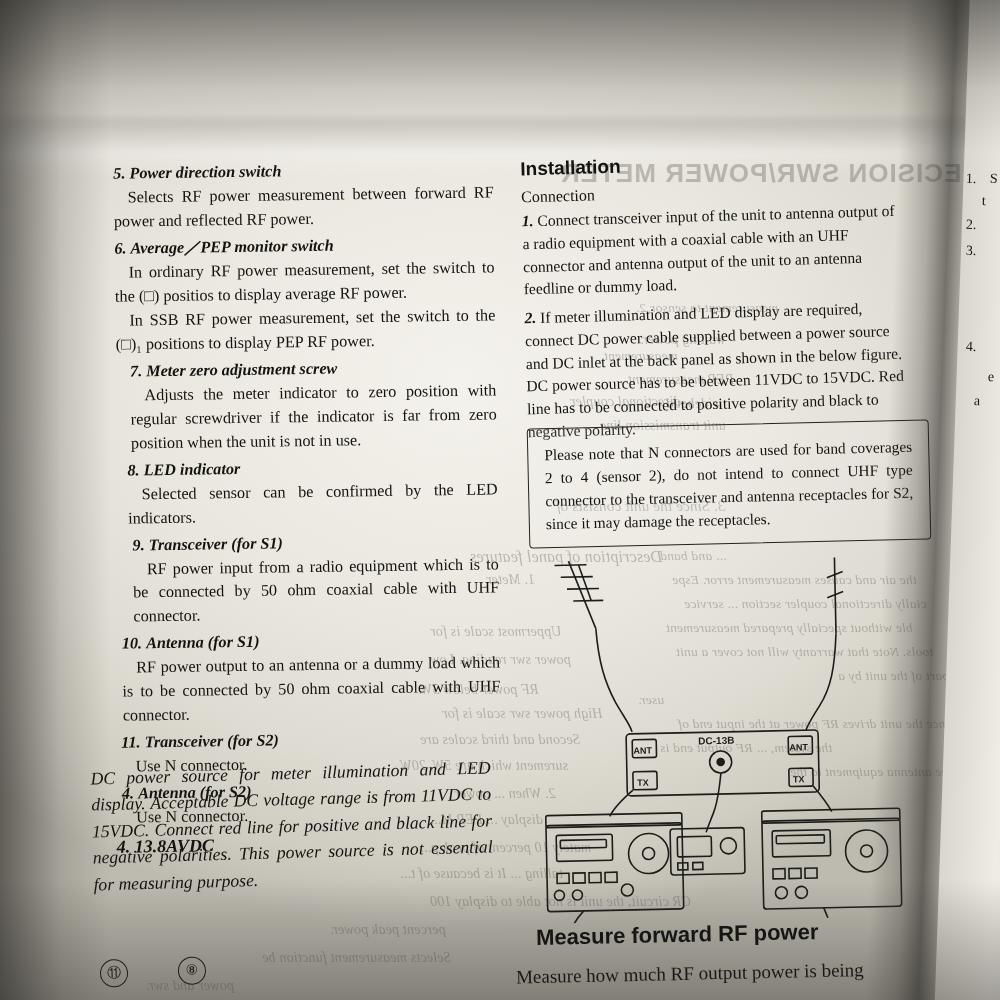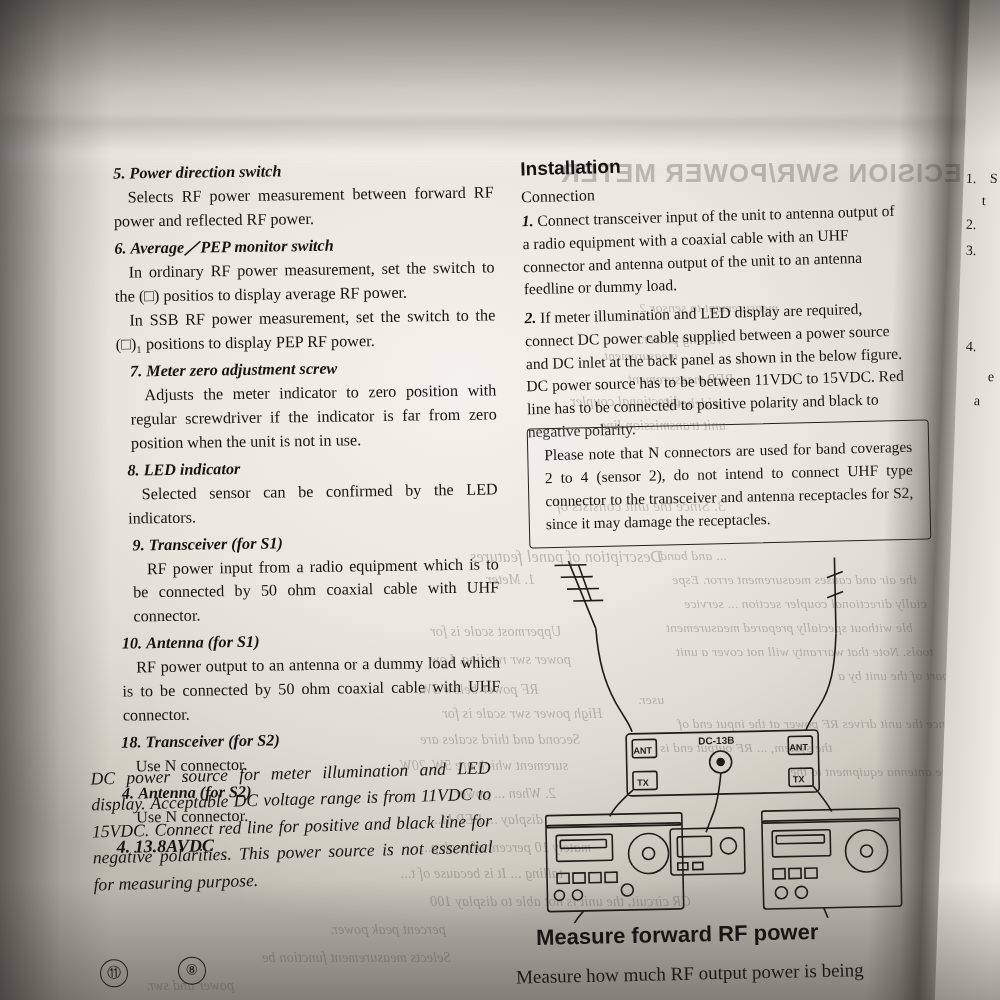--- a/index.html
+++ b/index.html
@@ -292,21 +292,21 @@
       <span class="body">RF power input from a radio equipment which is to be connected by 50 ohm coaxial cable with UHF connector.</span>
     </div>
 
     <div class="item" style="margin-left:2px;">
       <span class="num">10.</span>
       <span class="item-head">Antenna (for S1)</span>
       <span class="body">RF power output to an antenna or a dummy load which is to be connected by 50 ohm coaxial cable with UHF connector.</span>
     </div>
 
     <div class="item" style="margin-left:0px;">
-      <span class="num">18.</span>
+      <span class="num">11.</span>
       <span class="item-head">Transceiver (for S2)</span>
       <span class="body">Use N connector.</span>
     </div>
 
     <div class="item" style="margin-left:0px;">
       <span class="num">4.</span>
       <span class="item-head">Antenna (for S2)</span>
       <span class="body">Use N connector.</span>
     </div>
 

